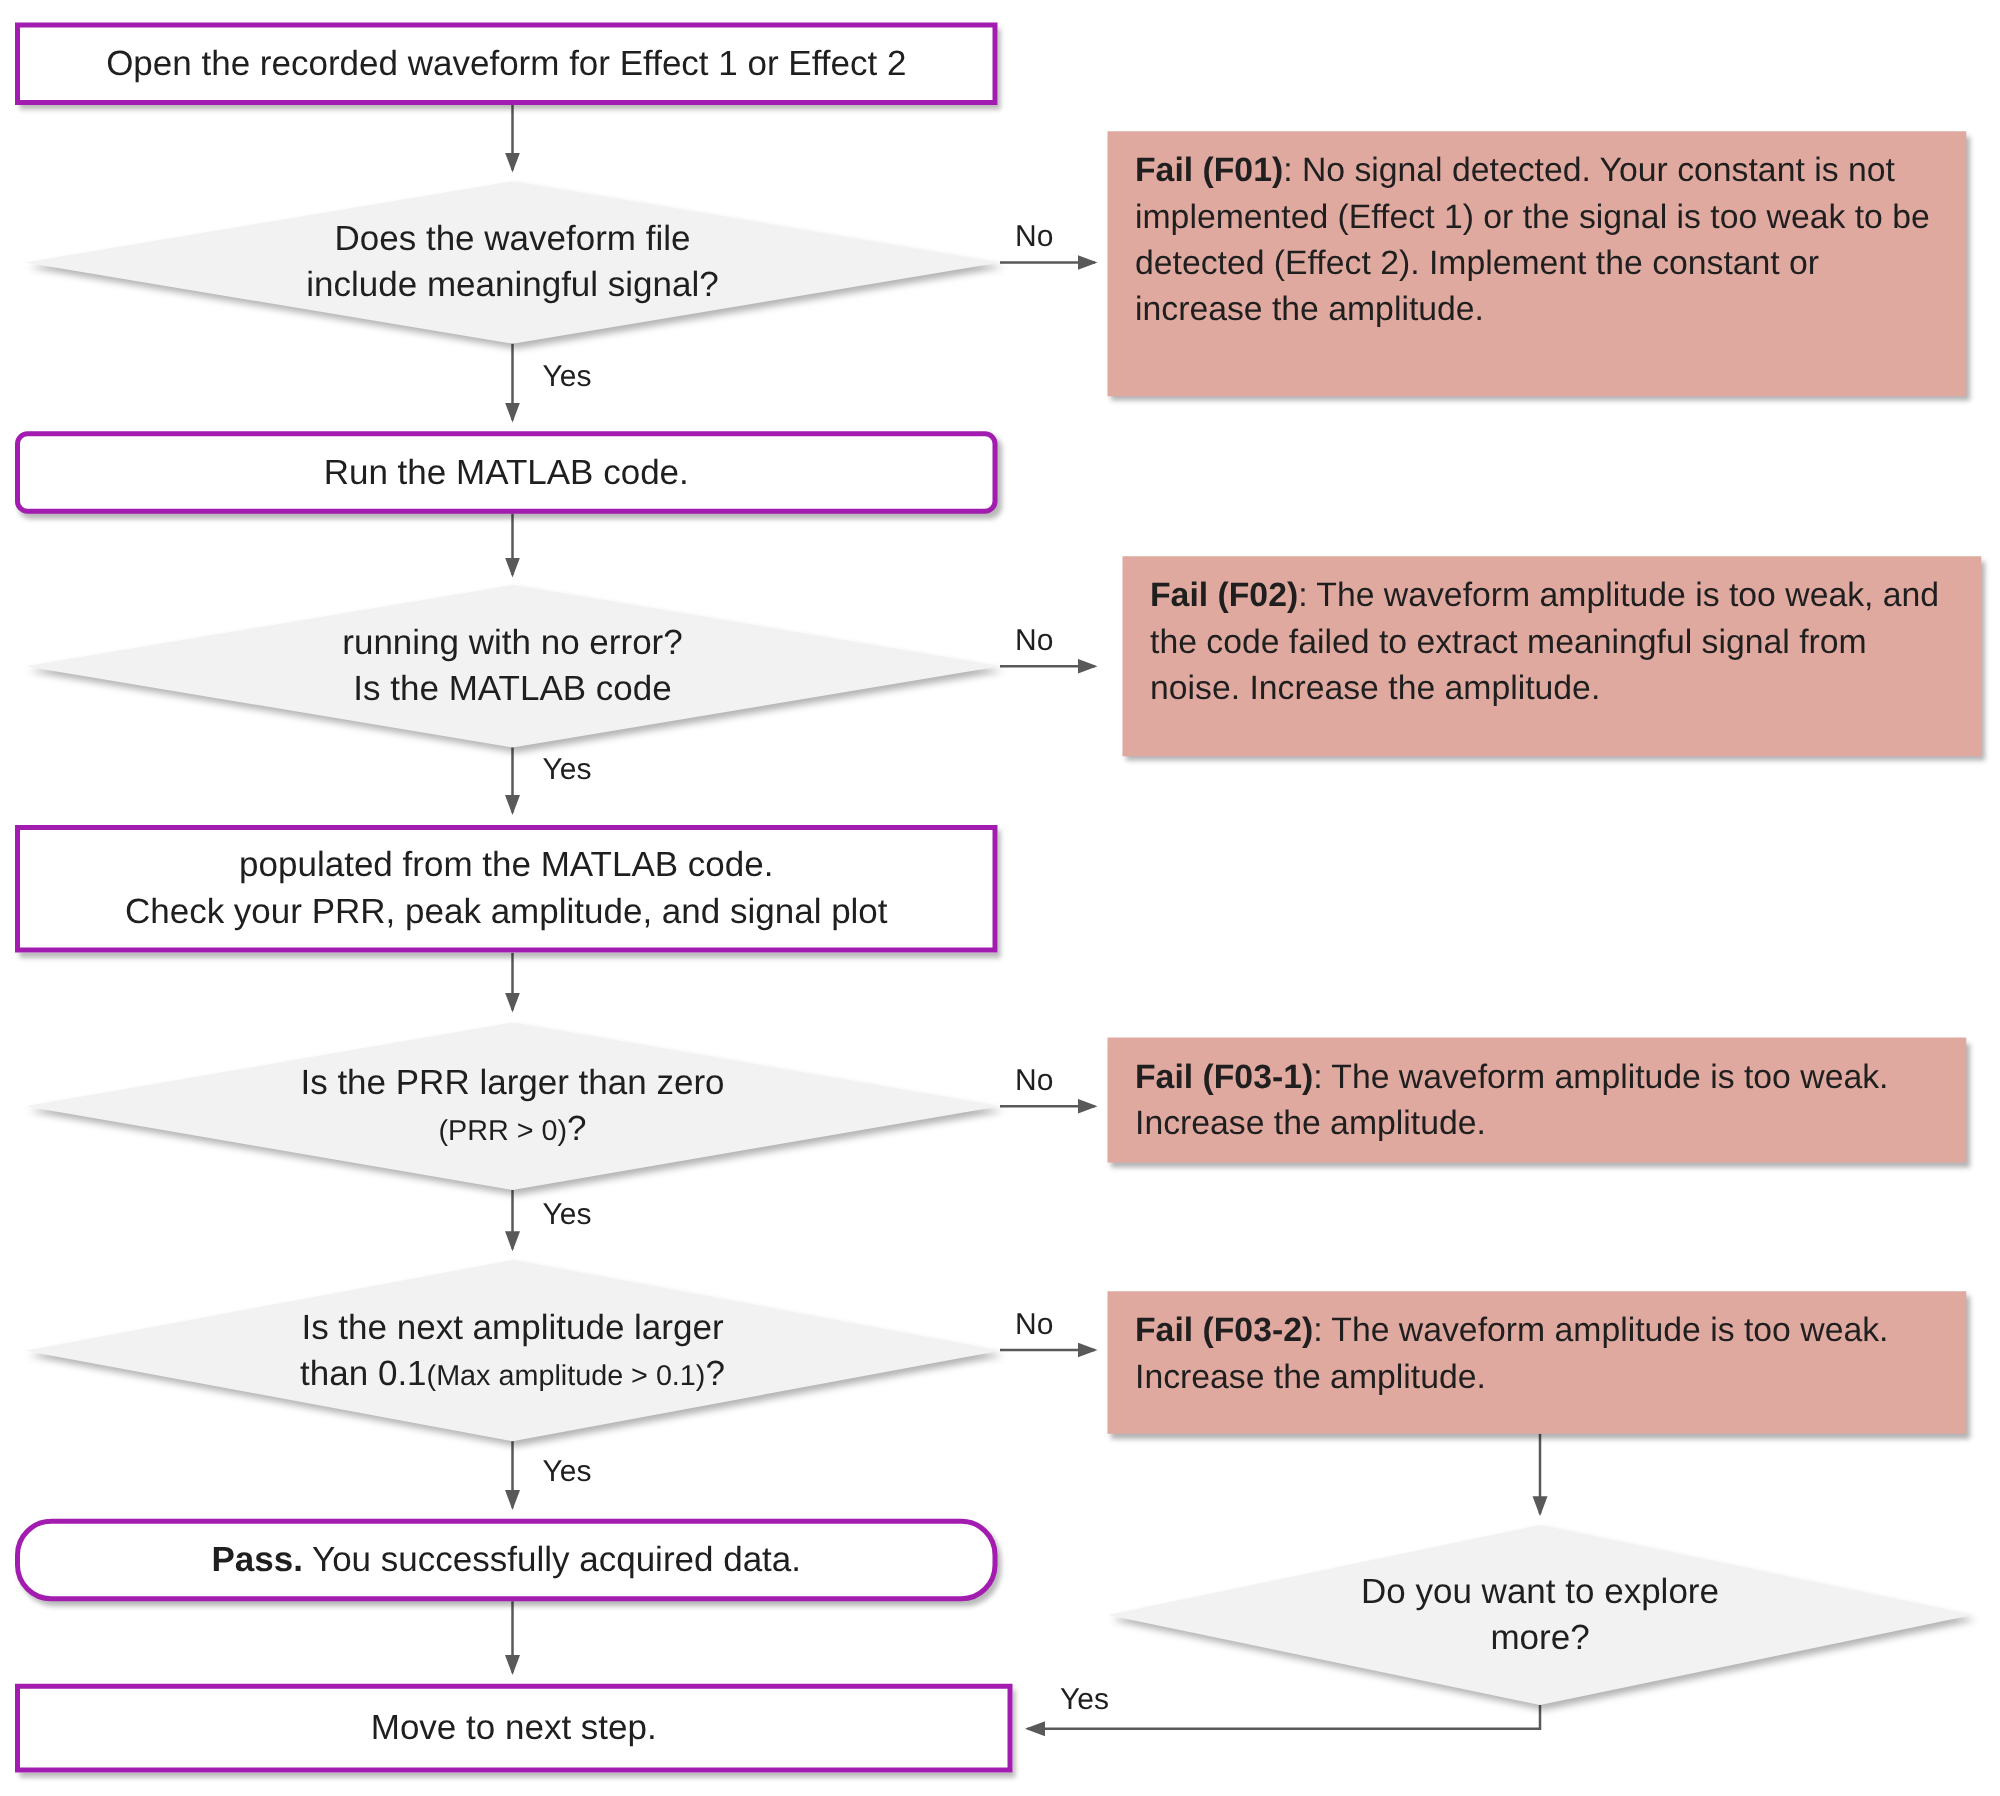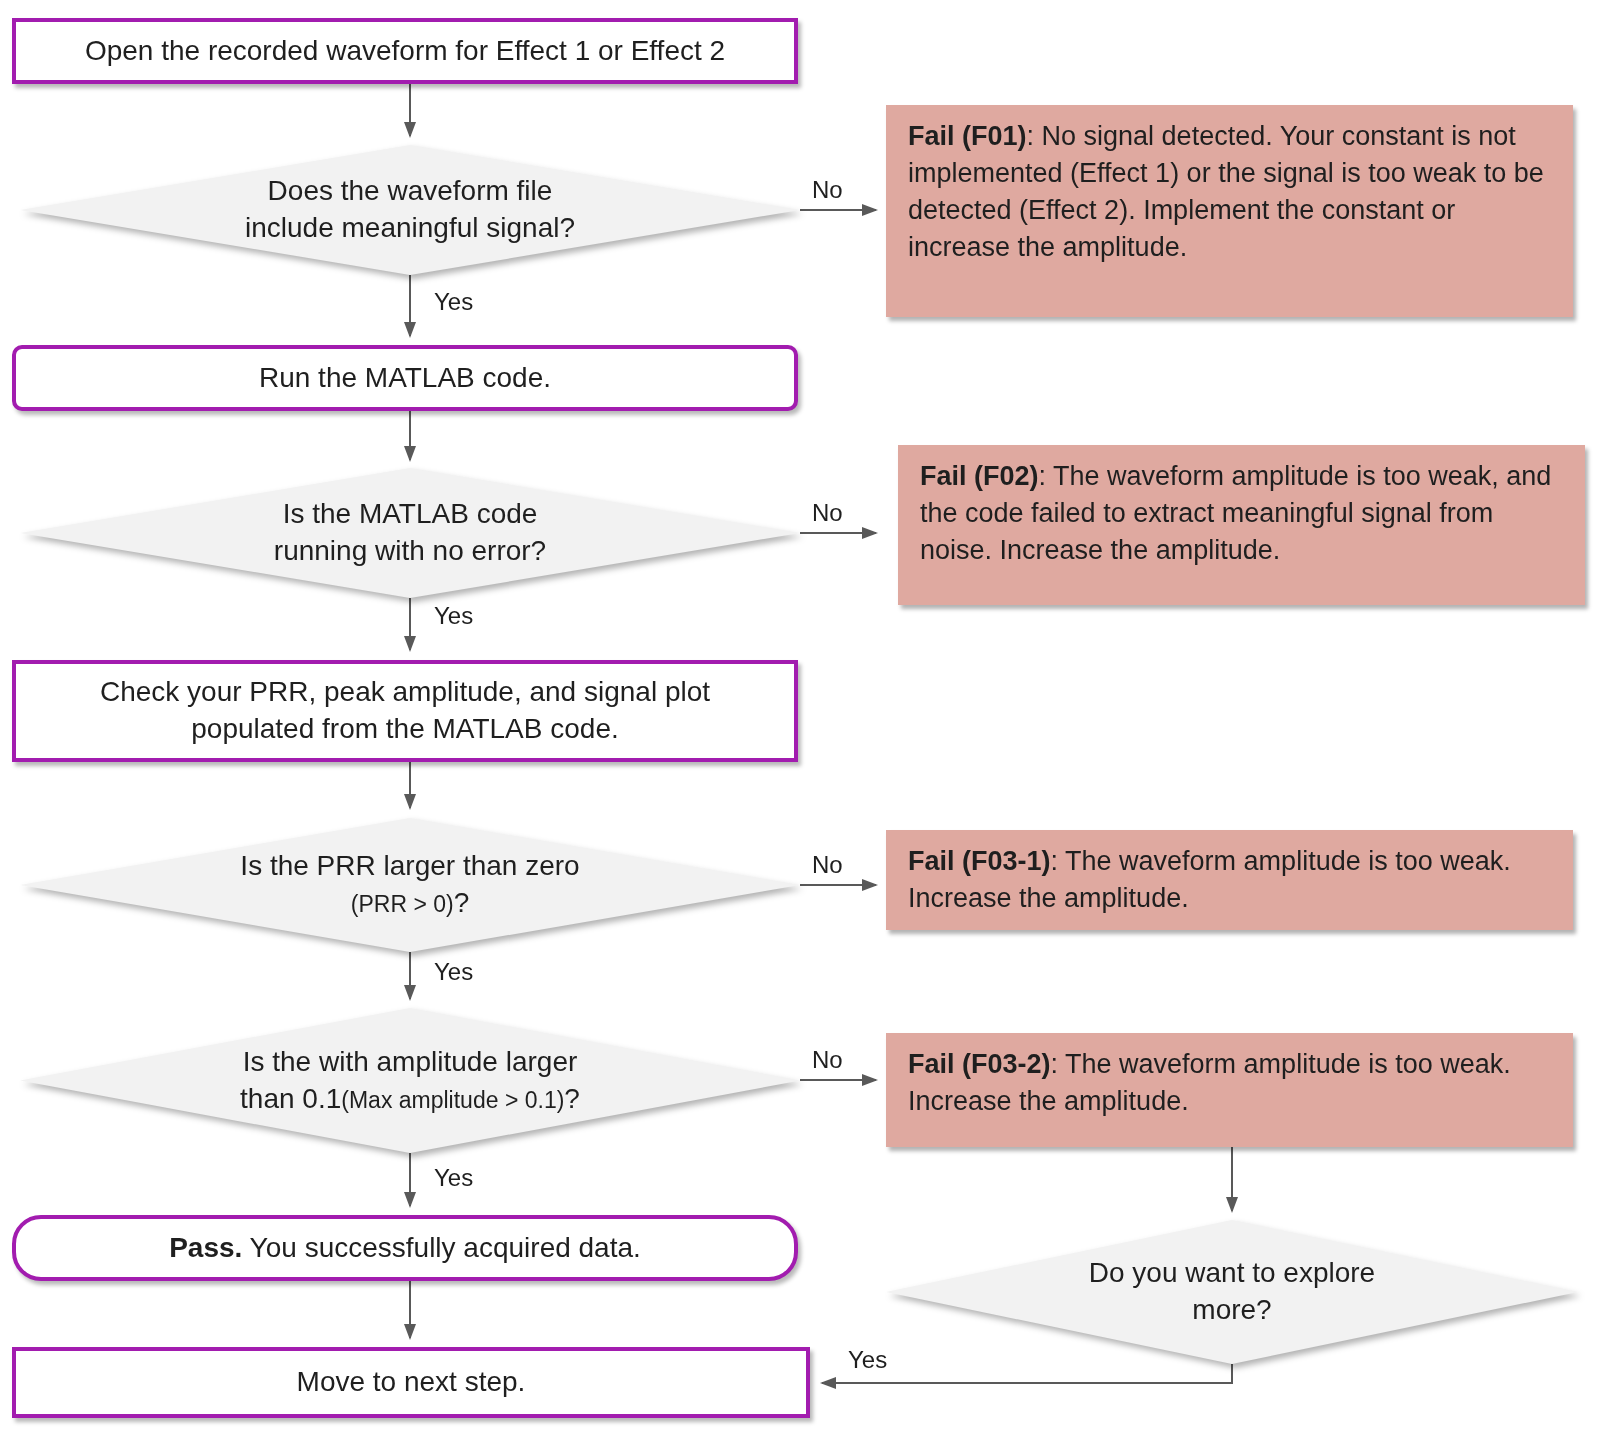--- a/index.html
+++ b/index.html
@@ -101,22 +101,22 @@
 
   <div class="node process" style="left:12px; top:18px; width:786px; height:66px;">
     <span class="line-block">Open the recorded waveform for Effect 1 or Effect 2</span>
   </div>
 
   <div class="node process" style="left:12px; top:345px; width:786px; height:66px;border-radius:10px;">
     <span class="line-block">Run the MATLAB code.</span>
   </div>
 
   <div class="node process" style="left:12px; top:660px; width:786px; height:102px;">
+    <span class="line-block">populated from the MATLAB code.</span>
     <span class="line-block">Check your PRR, peak amplitude, and signal plot</span>
-    <span class="line-block">populated from the MATLAB code.</span>
   </div>
 
   <div class="node process" style="left:12px; top:1215px; width:786px; height:66px;border-radius:29px;">
     <span>
       <b class="bold">Pass.</b><span> You successfully acquired data.</span>
     </span>
   </div>
 
   <div class="node process" style="left:12px; top:1347px; width:798px; height:71px;justify-content:center;">
     <span class="line-block">Move to next step.</span>
@@ -126,39 +126,39 @@
     <div class="diamond"></div>
     <div class="node" style="left:0; top:0; width:780px; height:130px;">
       <span class="line-block">Does the waveform file</span>
       <span class="line-block">include meaningful signal?</span>
     </div>
   </div>
 
   <div class="diamond-wrap" style="left:20px; top:468px; width:780px; height:130px;">
     <div class="diamond"></div>
     <div class="node" style="left:0; top:0; width:780px; height:130px;">
+      <span class="line-block">running with no error?</span>
       <span class="line-block">Is the MATLAB code</span>
-      <span class="line-block">running with no error?</span>
     </div>
   </div>
 
   <div class="diamond-wrap" style="left:20px; top:818px; width:780px; height:134px;">
     <div class="diamond"></div>
     <div class="node" style="left:0; top:0; width:780px; height:134px;">
       <span class="line-block">Is the PRR larger than zero</span>
       <span class="line-block">
         <span class="small-inline">(PRR &gt; 0)</span><span>?</span>
       </span>
     </div>
   </div>
 
   <div class="diamond-wrap" style="left:20px; top:1008px; width:780px; height:145px;">
     <div class="diamond"></div>
     <div class="node" style="left:0; top:0; width:780px; height:145px;">
-      <span class="line-block">Is the with amplitude larger</span>
+      <span class="line-block">Is the next amplitude larger</span>
       <span class="line-block">
         <span>than 0.1</span><span class="small-inline">(Max amplitude &gt; 0.1)</span><span>?</span>
       </span>
     </div>
   </div>
 
   <div class="diamond-wrap" style="left:886px; top:1220px; width:692px; height:144px;">
     <div class="diamond"></div>
     <div class="node" style="left:0; top:0; width:692px; height:144px;">
       <span class="line-block">Do you want to explore</span>

